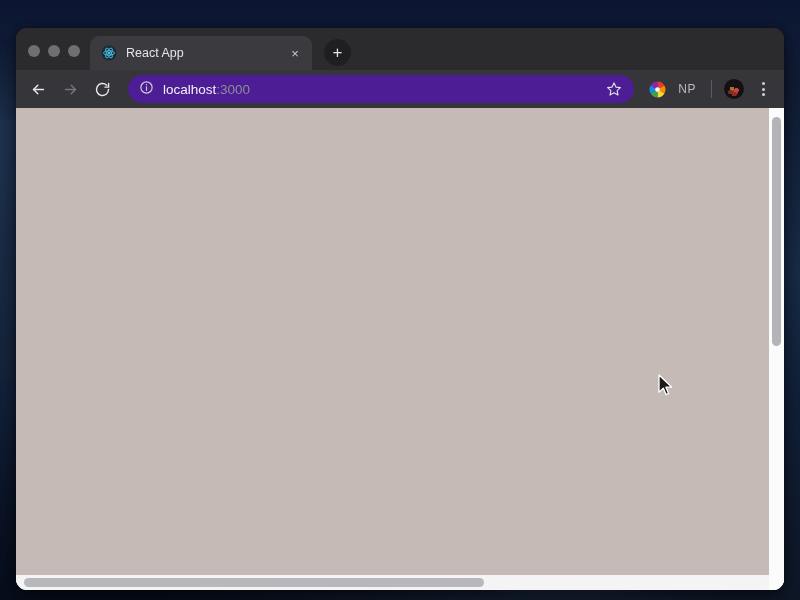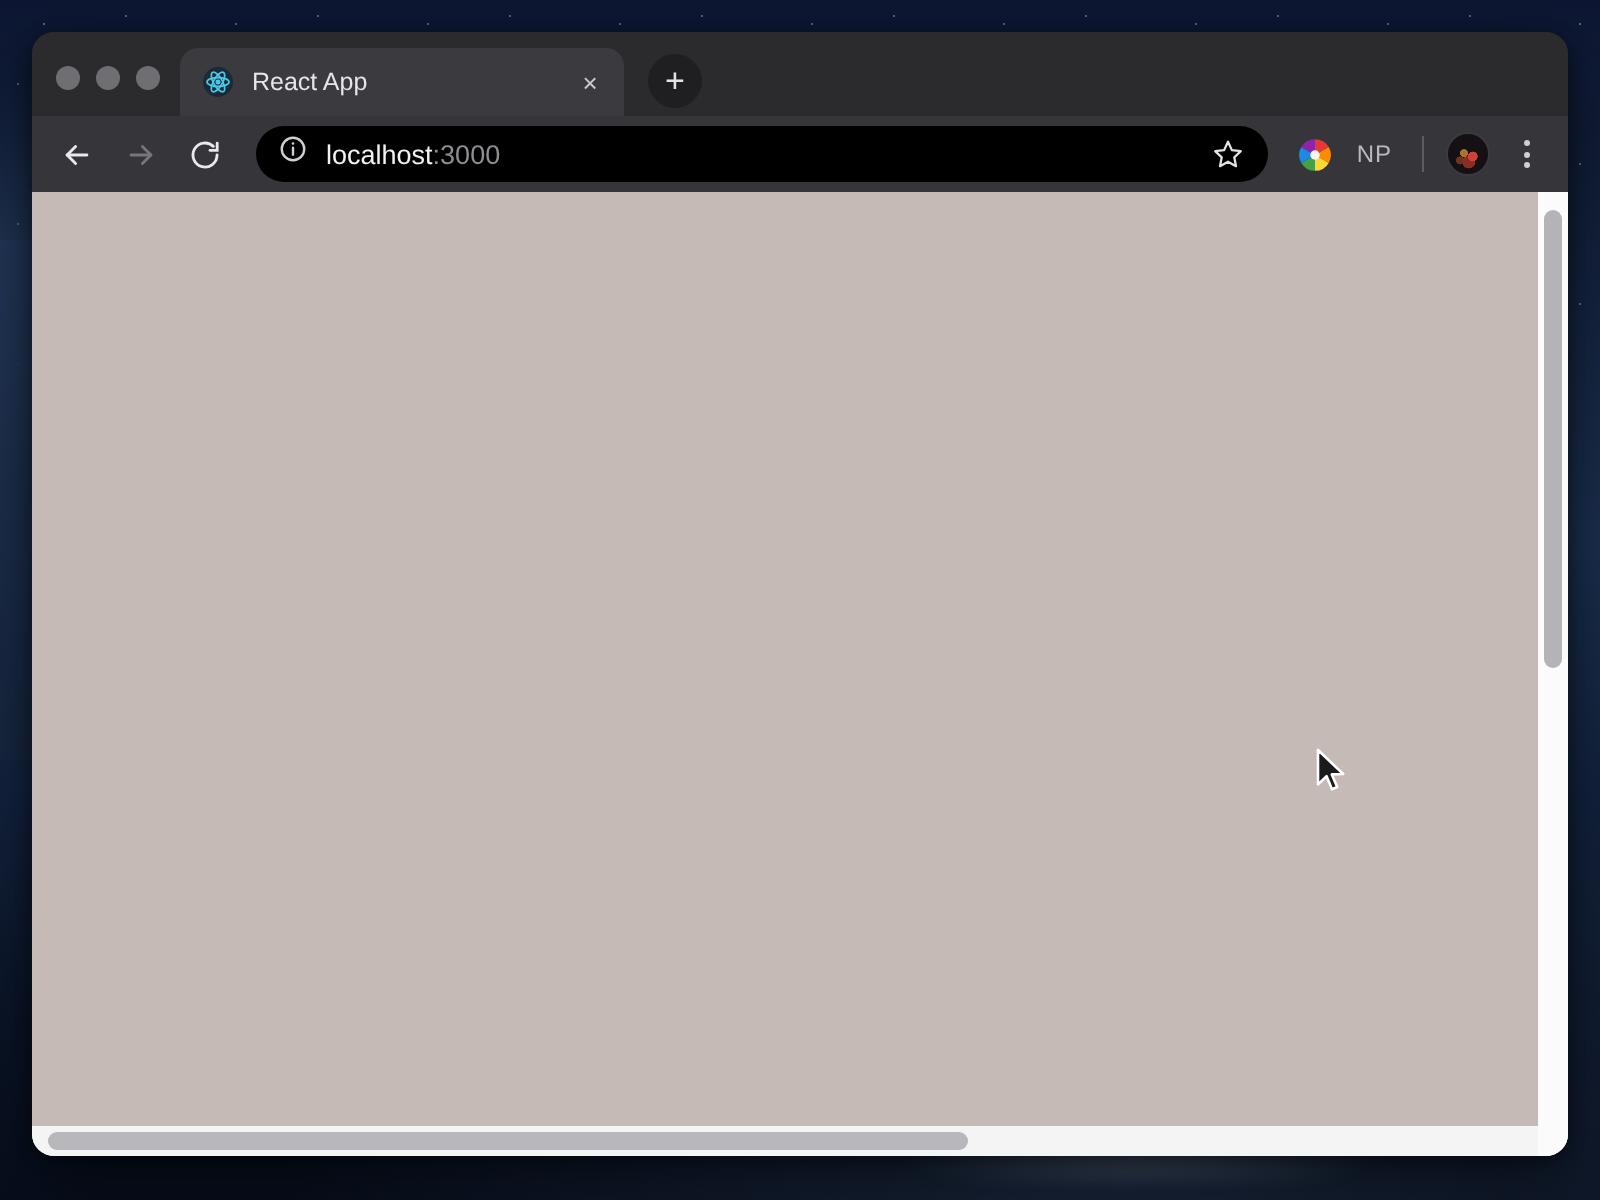--- a/index.html
+++ b/index.html
@@ -33,21 +33,21 @@
     opacity:.85;
   }
   #mist {
     position:absolute; left:440px; bottom:8px; width:260px; height:54px;
     background:radial-gradient(ellipse at 50% 60%, rgba(190,205,225,.30), rgba(190,205,225,0) 70%);
     filter:blur(3px);
   }
 
   
   #window {
-    position:absolute; left:16px; top:16px; width:768px; height:562px;
+    position:absolute; left:16px; top:28px; width:768px; height:562px;
     border-radius:11px 11px 11px 11px;
     background:#2b2b2e;
     box-shadow:0 14px 40px rgba(0,0,0,.55), 0 2px 8px rgba(0,0,0,.45);
     overflow:hidden;
     display:flex; flex-direction:column;
   }
 
   
   #tabstrip {
     height:42px; background:#2b2b2e; position:relative;
@@ -83,21 +83,21 @@
     height:38px; flex:0 0 38px; background:#35353a;
     display:flex; align-items:center; padding:0 10px 0 8px; gap:4px;
   }
   .navbtn {
     width:28px; height:28px; border-radius:50%;
     display:flex; align-items:center; justify-content:center;
   }
   .navbtn svg { display:block; }
   #omnibox {
     flex:1 1 auto; height:28px; margin-left:8px; margin-right:6px;
-    background:#000000; border-radius:14px;
+    background:#4c1d95; border-radius:14px;
     display:flex; align-items:center; padding:0 10px 0 11px; gap:9px;
     position:relative;
   }
   #urltext { font-size:13.5px; color:#f2f2f4; white-space:nowrap; }
   #urltext .dim { color:#8e8e95; }
   #star { margin-left:auto; width:20px; height:20px; display:flex; align-items:center; justify-content:center; }
 
   .toolicon { width:26px; height:26px; display:flex; align-items:center; justify-content:center; flex:0 0 auto; }
   #extlabel { font-size:12px; color:#b9b9c0; letter-spacing:.5px; padding:0 4px; }
   #divider { width:1px; height:18px; background:#5c5c63; margin:0 7px; }

